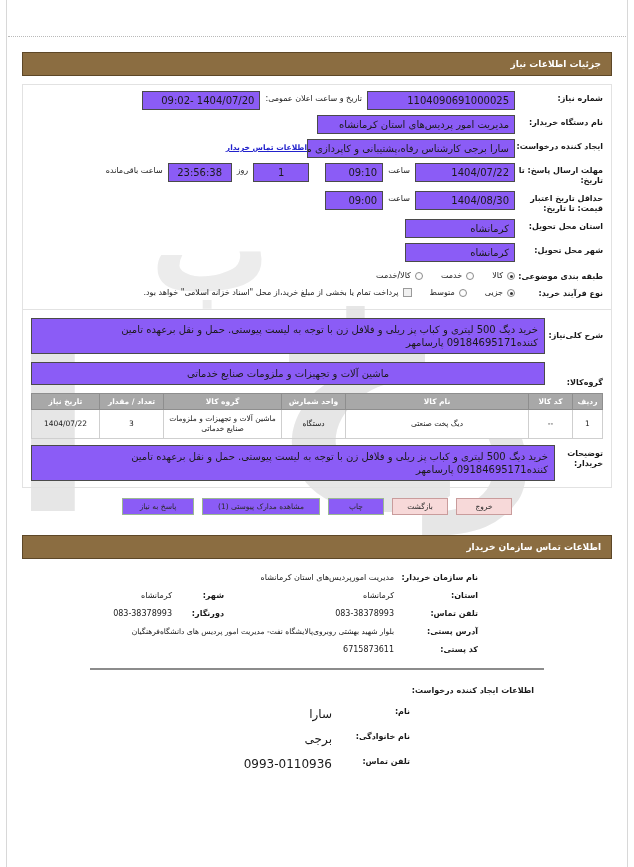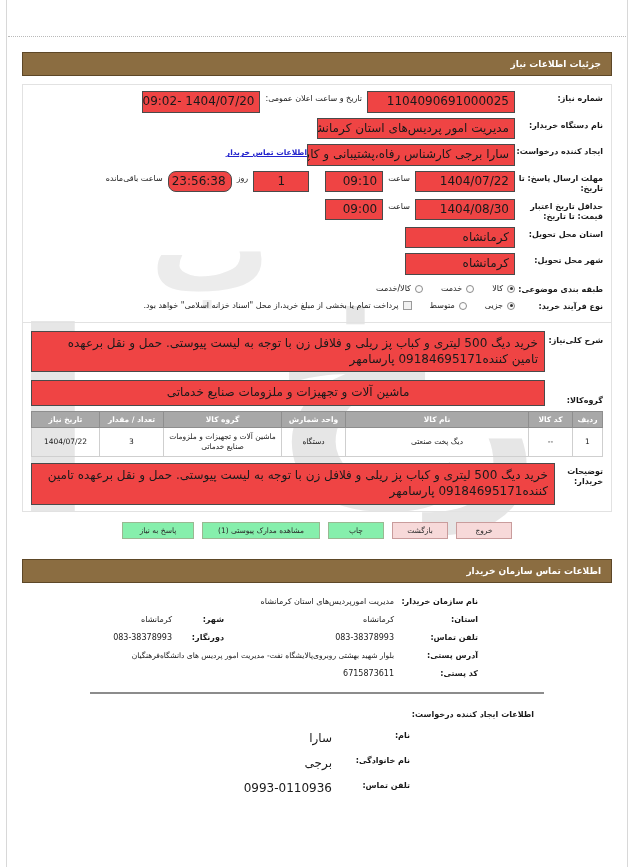--- a/index.html
+++ b/index.html
@@ -96,45 +96,45 @@
     flex: 0 0 88px;
     text-align: right;
     font-size: 8px;
     font-weight: bold;
     color: #1a1a1a;
     padding-top: 3px;
     line-height: 1.25;
   }
   .fld {
     border: 1px solid #4a4a4a;
-    background: #ef4444;
+    background: #8b5cf6;
     min-height: 15px;
     padding: 2px 5px;
-    font-size: 12px;
+    font-size: 10px;
     line-height: 1.3;
     text-align: right;
     overflow: hidden;
     white-space: nowrap;
     position: relative;
   }
   .fld.wrap { white-space: normal; }
   .inline-lbl {
     font-size: 8px;
     padding: 3px 5px 0 5px;
     white-space: nowrap;
   }
 
   .w-need   { width: 148px; }
   .w-date   { width: 118px; }
   .w-org    { width: 198px; }
   .w-creator{ width: 208px; }
   .w-short  { width: 100px; }
   .w-time   { width: 58px; }
   .w-days   { width: 56px; text-align:center; }
-  .w-count  { width: 56px; text-align:center;border-radius:8px; }
+  .w-count  { width: 56px; text-align:center; }
   .w-prov   { width: 110px; }
 
   .link-overlay {
     position: absolute;
     color: #2222cc;
     font-size: 7.5px;
     font-weight: bold;
     text-decoration: underline;
     white-space: nowrap;
     z-index: 5;
@@ -202,21 +202,21 @@
     font-size: 7.5px;
     padding: 3px 6px;
     border: 1px solid #9a9a9a;
     background: #e8f2e4;
     color: #2a2a2a;
     text-align: center;
     cursor: pointer;
     white-space: nowrap;
     min-width: 56px;
   }
-  .btn.green  { background:#86efac; border-color:#9ab892; }
+  .btn.green  { background:#8b5cf6; border-color:#9ab892; }
   .btn.pink   { background:#f7d9d9; border-color:#c99c9c; }
   .btn.wide   { min-width: 118px; }
   .btn.resp   { min-width: 72px; }
 
   
   .contact {
     position: relative; z-index: 2;
     margin: 12px 22px 0 22px;
     font-size: 8px;
   }
@@ -345,21 +345,21 @@
         <div class="radio-opt">
           <span class="checkbox"></span>
           <span class="opt-label">پرداخت تمام یا بخشی از مبلغ خرید،از محل "اسناد خزانه اسلامی" خواهد بود.</span>
         </div>
       </div>
 
     </div>
 
     <div class="kv-block divider">
       <div class="row" style="margin-bottom:0;">
-        <div class="lbl" style="width:58px;flex:0 0 58px;padding-top:5px;">شرح کلی‌نیاز:</div>
+        <div class="lbl" style="width:58px;flex:0 0 58px;padding-top:5px;margin-top:8px;">شرح کلی‌نیاز:</div>
         <div class="fld wrap" style="flex:1 1 auto;min-height:30px;padding:4px 6px;">خرید دیگ 500 لیتری و کباب پز ریلی و فلافل زن با توجه به لیست پیوستی. حمل و نقل برعهده تامین کننده09184695171 پارسامهر</div>
       </div>
     </div>
 
     <div class="kv-block" style="padding-top:2px;">
 
       <div class="row">
         <div class="lbl" style="width:58px;flex:0 0 58px;margin-top:13px;">گروه‌کالا:</div>
         <div class="fld" style="flex:1 1 auto;min-height:20px;padding:4px 6px;text-align:center;">ماشین آلات و تجهیزات و ملزومات  صنایع خدماتی</div>
       </div>

